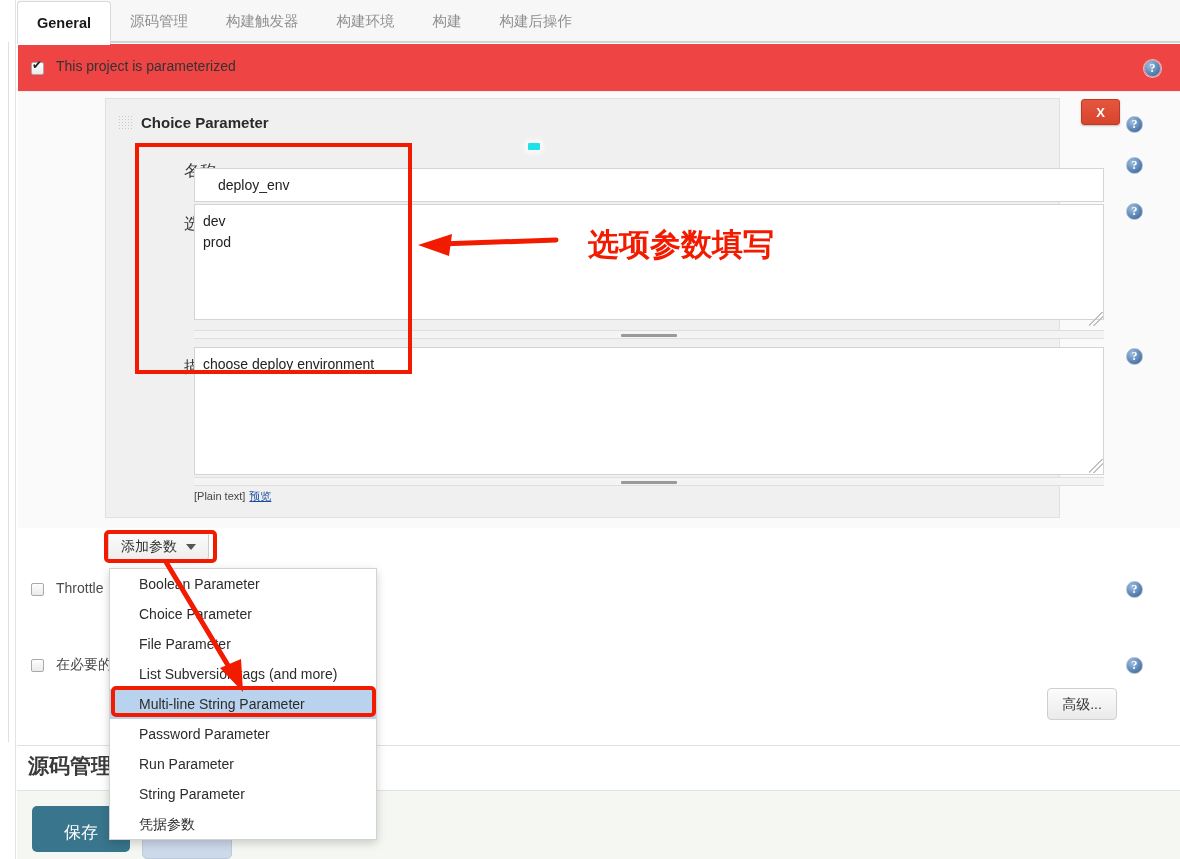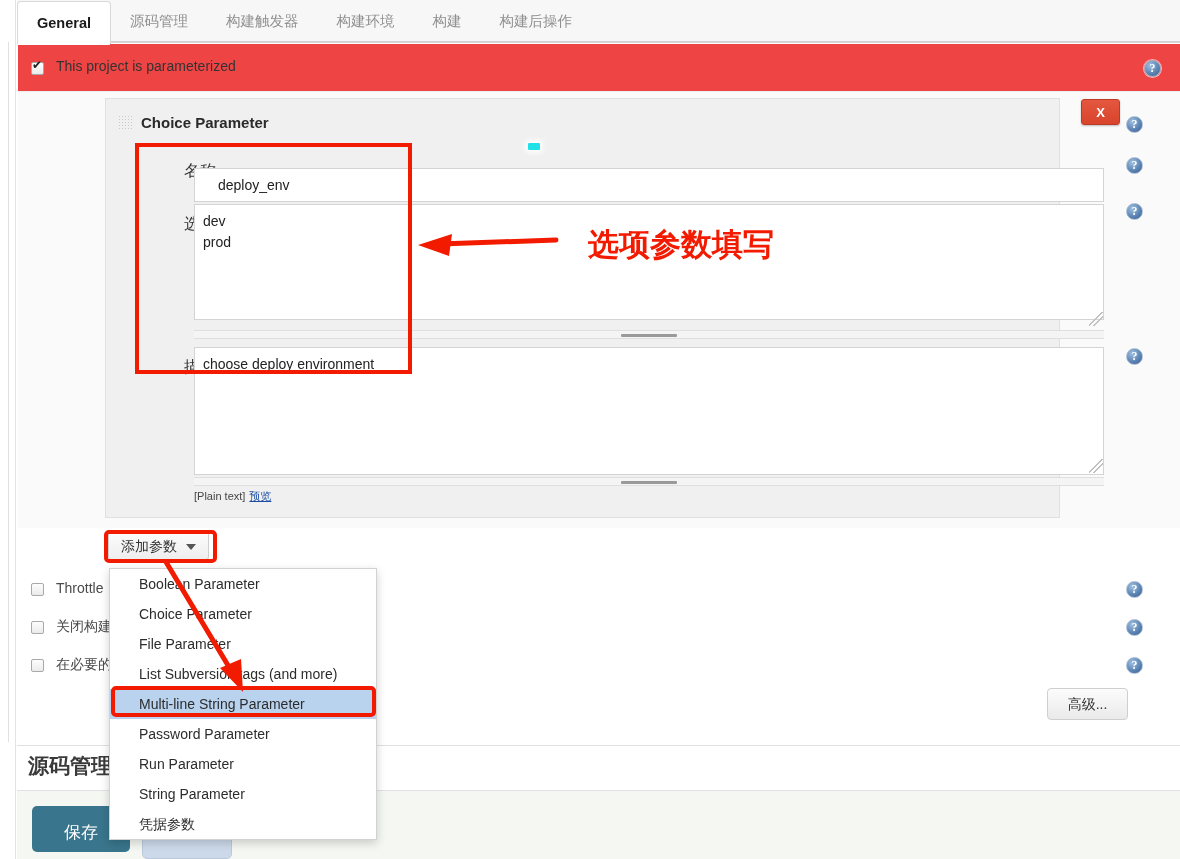--- a/index.html
+++ b/index.html
@@ -168,21 +168,21 @@
     border-right: 5px solid transparent; border-top: 6px solid #555;
   }
 
   
   .opt-row { position: absolute; left: 18px; width: 1162px; height: 38px; }
   .opt-row .cb { left: 13px; top: 11px; }
   .opt-label { position: absolute; left: 38px; top: 8px; font-size: 14px; color: #4a4a4a; }
 
   
   .adv-btn {
-    position: absolute; left: 1047px; top: 688px; width: 81px; height: 32px;
+    position: absolute; left: 1047px; top: 688px; width: 70px; height: 32px;
     background: linear-gradient(#fcfcfc,#eaeaea);
     border: 1px solid #cfcfcf; border-radius: 4px;
     font-size: 14px; color: #333; text-align: center; line-height: 31px;
     cursor: pointer;
   }
 
   
   .section-sep {
     position: absolute; left: 17px; top: 745px; width: 1163px; height: 1px; background: #e0e0e0;
   }
@@ -302,25 +302,20 @@
     <div class="help" style="left:1108px; top:256px;"></div>
   </div>
 
   <div class="add-param-btn">
     <span>添加参数</span><span class="caret-down"></span>
   </div>
 
   <div class="opt-row" style="top:572px;">
     <div class="cb"></div>
     <div class="opt-label">Throttle</div>
-    <div class="help" style="left:1108px; top:9px;"></div>
-  </div>
-  <div class="opt-row" style="top:610px;">
-    <div class="cb"></div>
-    <div class="opt-label">关闭构建</div>
     <div class="help" style="left:1108px; top:9px;"></div>
   </div>
   <div class="opt-row" style="top:648px;">
     <div class="cb"></div>
     <div class="opt-label">在必要的</div>
     <div class="help" style="left:1108px; top:9px;"></div>
   </div>
 
   <div class="adv-btn">高级...</div>
 

